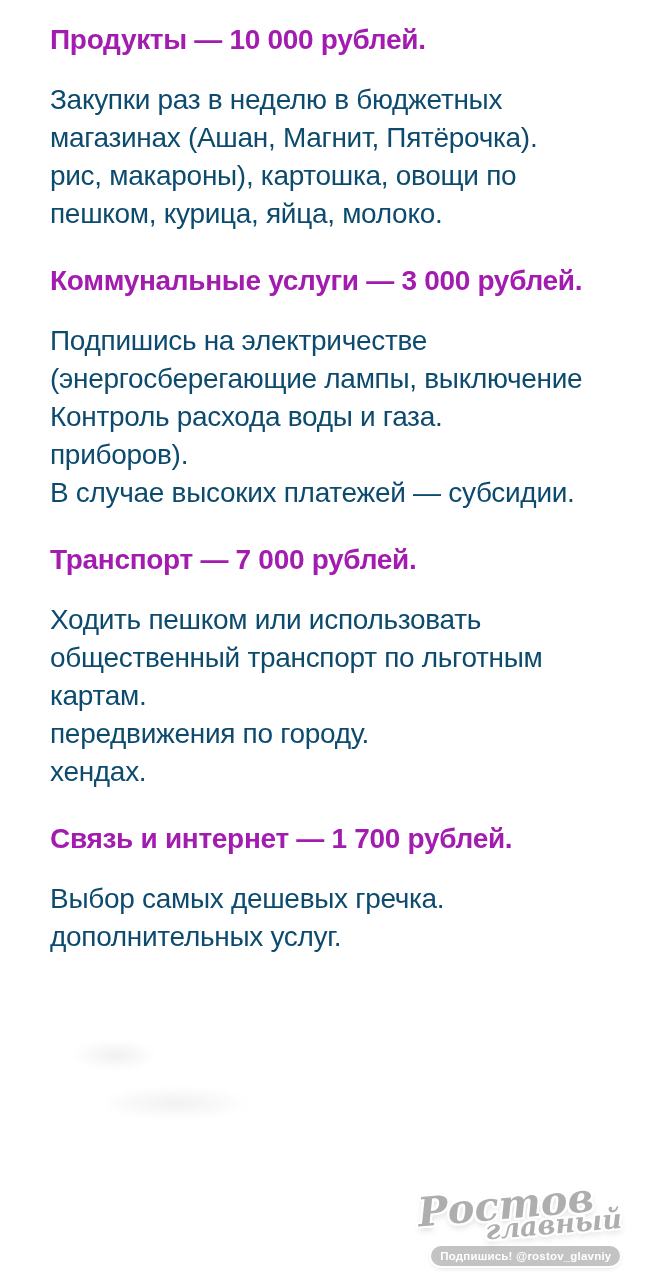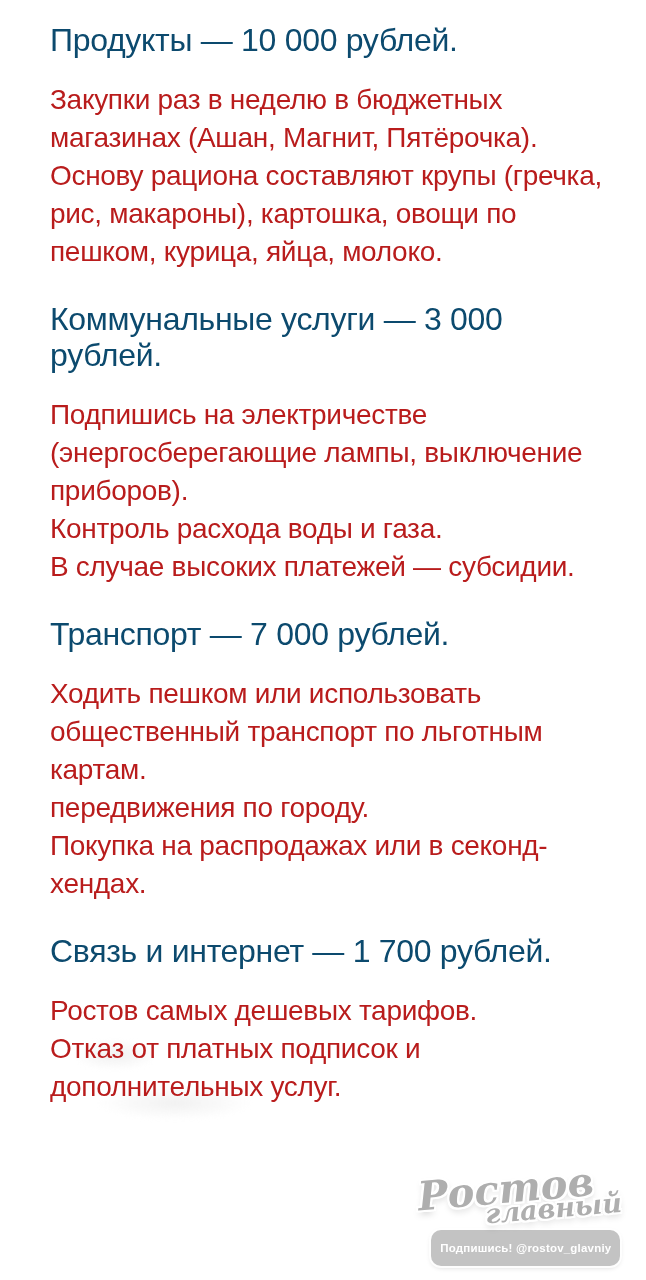--- a/index.html
+++ b/index.html
@@ -10,32 +10,32 @@
     font-family: "Liberation Sans", "DejaVu Sans", sans-serif;
     position: relative;
     overflow: hidden;
   }
   .page {
     padding: 20px 44px 0 50px;
     position: relative;
     z-index: 2;
   }
   .section-title {
-    font-size: 32px;
-    font-weight: normal;
-    color: #0c4a6e;
+    font-size: 28px;
+    font-weight: bold;
+    color: #a21caf;
     letter-spacing: -0.3px;
     margin: 30px 0 23px 0;
     line-height: 36px;
   }
   .section:first-child .section-title { margin-top: 2px; }
   .text-line {
     font-size: 28px;
     line-height: 38px;
-    color: #b91c1c;
+    color: #0c4a6e;
     letter-spacing: -0.3px;
   }
   
   .ghost-watermark {
     position: absolute;
     left: 55px;
     top: 1035px;
     width: 250px;
     height: 100px;
     z-index: 1;
@@ -69,65 +69,62 @@
   }
   .wm-line1 { display: block; font-size: 40px; margin-right: 40px; }
   .wm-line2 { display: block; font-size: 27px; margin: -10px 0 0 52px; }
   .wm-badge {
     display: inline-block;
     background: #c3c3c3;
     color: #ffffff;
     font-size: 11.5px;
     font-weight: bold;
     letter-spacing: 0.2px;
-    padding: 12px 9px;
+    padding: 4px 9px;
     border-radius: 10px;
     box-shadow: 0 0 0 2px rgba(255,255,255,0.9), 0 2px 5px rgba(0,0,0,0.15);
   }
 </style>
 </head>
 <body>
 
 <div class="page">
 
   <div class="section">
     <div class="section-title">Продукты — 10 000 рублей.</div>
     <div class="text-line">Закупки раз в неделю в бюджетных</div>
     <div class="text-line">магазинах (Ашан, Магнит, Пятёрочка).</div>
-    <div class="text-line">Основу рациона составляют крупы (гречка,</div>
     <div class="text-line">рис, макароны), картошка, овощи по</div>
     <div class="text-line">пешком, курица, яйца, молоко.</div>
   </div>
 
   <div class="section">
     <div class="section-title">Коммунальные услуги — 3 000 рублей.</div>
     <div class="text-line">Подпишись на электричестве</div>
     <div class="text-line">(энергосберегающие лампы, выключение</div>
+    <div class="text-line">Контроль расхода воды и газа.</div>
     <div class="text-line">приборов).</div>
-    <div class="text-line">Контроль расхода воды и газа.</div>
     <div class="text-line">В случае высоких платежей — субсидии.</div>
   </div>
 
   <div class="section">
     <div class="section-title">Транспорт — 7 000 рублей.</div>
     <div class="text-line">Ходить пешком или использовать</div>
     <div class="text-line">общественный транспорт по льготным</div>
     <div class="text-line">картам.</div>
     <div class="text-line">передвижения по городу.</div>
   </div>
 
   <div class="section">
-    <div class="text-line">Покупка на распродажах или в секонд-</div>
     <div class="text-line">хендах.</div>
   </div>
 
   <div class="section">
     <div class="section-title">Связь и интернет — 1 700 рублей.</div>
-    <div class="text-line">Ростов самых дешевых тарифов.</div>
-    <div class="text-line">Отказ от платных подписок и</div>
+    <div class="text-line">Выбор самых дешевых гречка.</div>
     <div class="text-line">дополнительных услуг.</div>
   </div>
 
 </div>
 
 <div class="ghost-watermark"></div>
 
 <div class="watermark">
   <div class="wm-script">
     <span class="wm-line1">Ростов</span>

